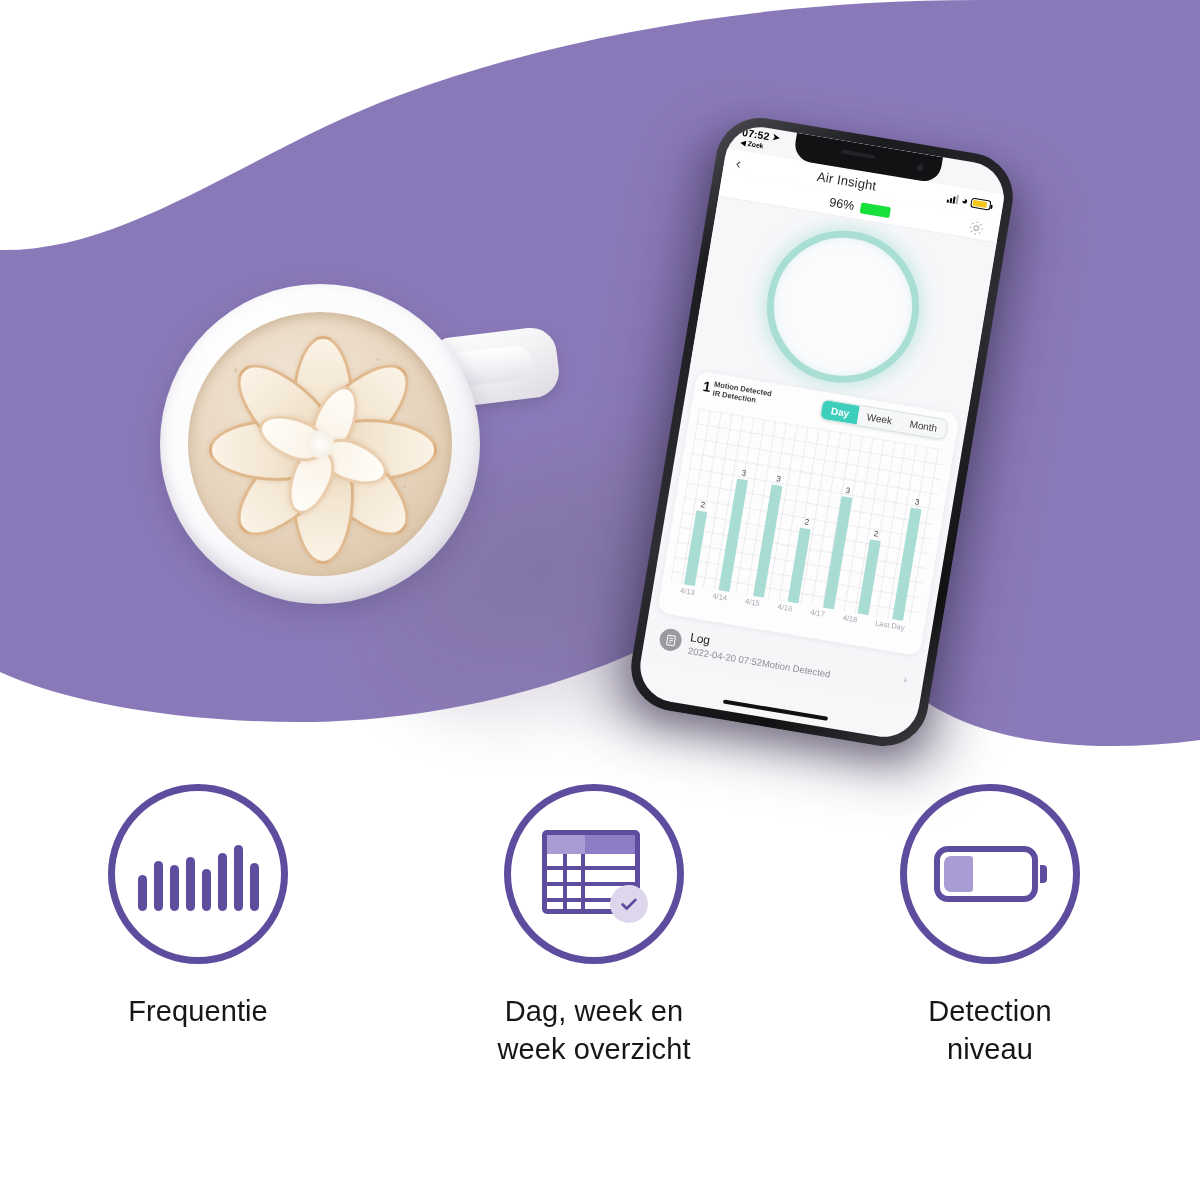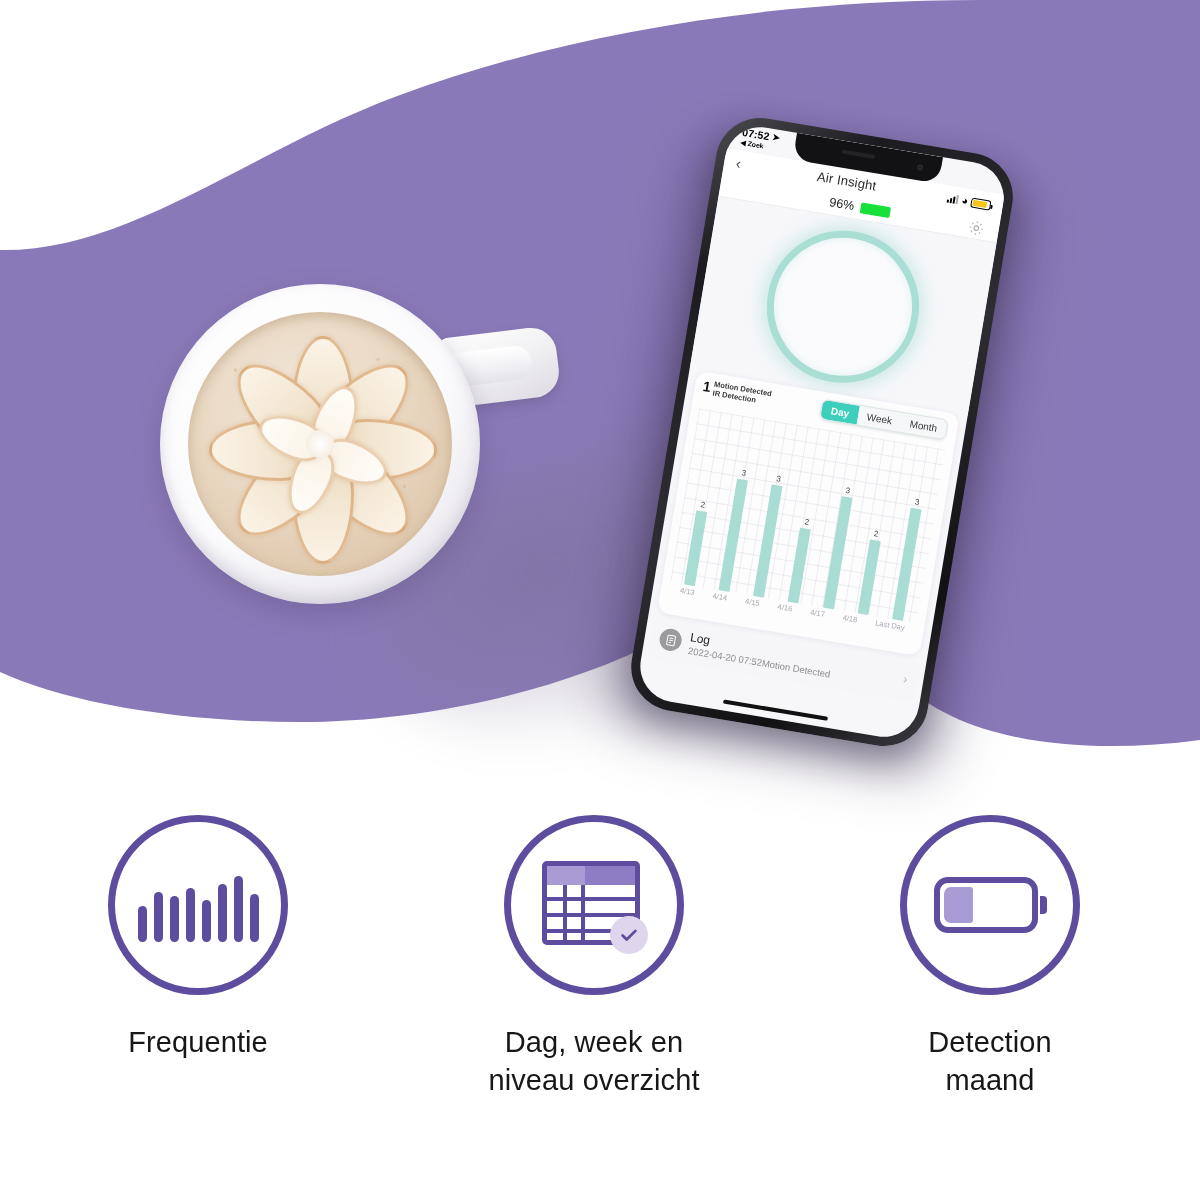--- a/index.html
+++ b/index.html
@@ -329,21 +329,21 @@
 
   .home-ind {
     position: absolute; left: 50%; bottom: 7px;
     transform: translateX(-50%);
     width: 106px; height: 4px; border-radius: 3px; background: #111;
   }
 
   
   .features {
     position: absolute;
-    left: 0; top: 815px;
+    left: 0; top: 784px;
     width: 1188px;
     display: flex;
   }
   .feature { width: 400px; display: flex; flex-direction: column; align-items: center; }
   .f-circle {
     width: 180px; height: 180px; border-radius: 50%;
     border: 7px solid #5e4d9e;
     display: flex; align-items: center; justify-content: center;
     box-sizing: border-box;
   }
@@ -607,34 +607,34 @@
           </div>
           <div class="check-badge">
             <svg viewBox="0 0 24 24" fill="none" stroke="#5e4d9e" stroke-width="3" stroke-linecap="round" stroke-linejoin="round">
               <path d="M5 12.5l4.5 4.5L19 7.5"></path>
             </svg>
           </div>
         </div>
       </div>
       <div class="f-label">
         <div>Dag, week en</div>
-        <div>niveau overzicht</div>
+        <div>week overzicht</div>
       </div>
     </div>
 
     <div class="feature">
       <div class="f-circle">
         <div class="bat-wrap">
           <div class="bat-body">
             <div class="bat-fill" id="bat-fill" style="width: 34%;"></div>
           </div>
           <div class="bat-cap"></div>
         </div>
       </div>
       <div class="f-label">
         <div>Detection</div>
-        <div>maand</div>
+        <div>niveau</div>
       </div>
     </div>
 
   </div>
 
 </div>
 
 </body></html>

